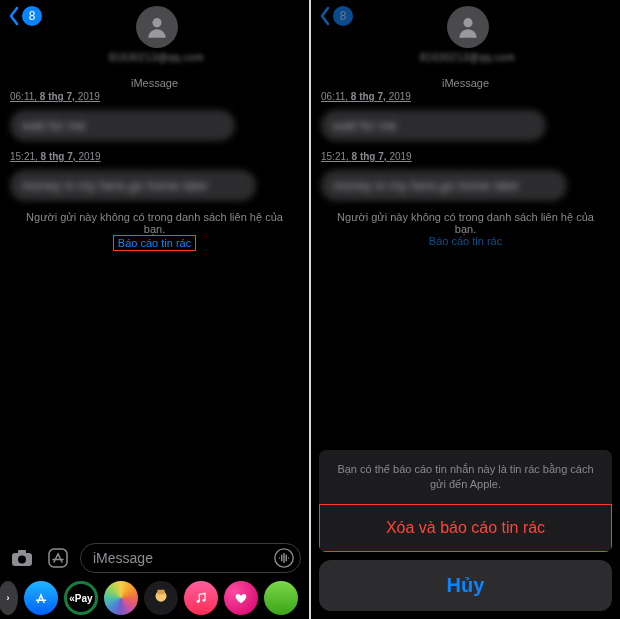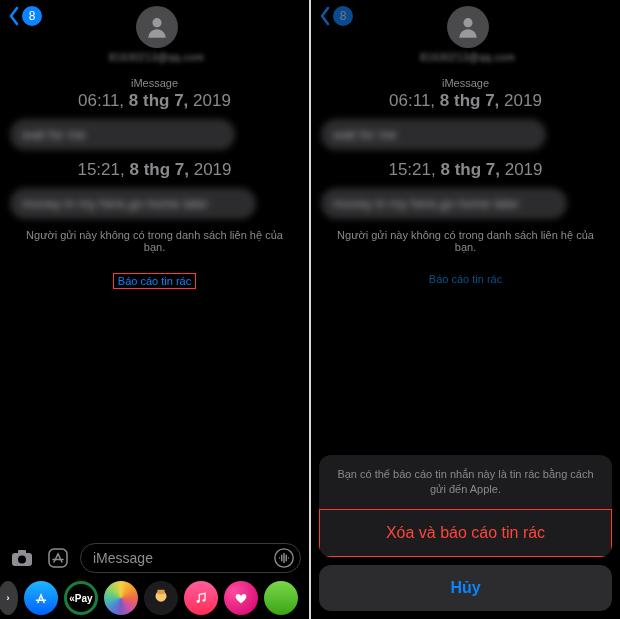--- a/index.html
+++ b/index.html
@@ -69,24 +69,24 @@
   }
   .header-right { width: 30px; }
   
   .thread { flex: 1; padding: 6px 10px 0; overflow: hidden; }
   .svc-label {
     text-align: center;
     color: #8a8a8e;
     font-size: 11px;
   }
   .ts-line {
-    text-align: center;
     color: #8a8a8e;
-    font-size: 17px;
+    font-size: 10px;
     margin: 2px 0 8px;
+    text-decoration: underline;
   }
   .ts-line .bold2 { font-weight: 600; }
   .bubble {
     background: #2c2c2e;
     color: #9d9d9f;
     border-radius: 16px;
     padding: 8px 12px;
     max-width: 78%;
     font-size: 13px;
     margin-bottom: 10px;
@@ -97,21 +97,21 @@
     color: #8a8a8e;
     font-size: 11px;
     padding: 0 8px;
   }
   .report-link {
     display: block;
     text-align: center;
     color: #0a84ff;
     font-size: 11px;
     font-weight: 500;
-    margin-top: 20px;
+    margin-top: 0;
   }
   .red-box { border: 1px solid #ff3b30; padding: 1px 4px; display: inline-block; }
   
   .input-bar {
     display: flex;
     align-items: center;
     gap: 8px;
     padding: 6px 8px;
   }
   .ib-icon {
@@ -168,21 +168,21 @@
   }
   .app-dot.scroll { width: 20px; margin-left: -6px; }
   
   .sheet {
     position: absolute;
     left: 0; right: 0; bottom: 0;
     padding: 8px;
   }
   .sheet-group {
     background: #1c1c1e;
-    border-radius: 12px;
+    border-radius: 7px;
     overflow: hidden;
     margin-bottom: 8px;
   }
   .sheet-msg {
     color: #8a8a8e;
     font-size: 11px;
     text-align: center;
     padding: 12px 18px;
     line-height: 1.35;
   }
@@ -192,21 +192,21 @@
     font-size: 16px;
     border-top: 0.5px solid #3c3c3e;
   }
   .sheet-btn.destructive { color: #ff453a; border: 1px solid #ff3b30; }
   .sheet-cancel {
     background: #2c2c2e;
     border-radius: 12px;
     text-align: center;
     padding: 14px;
     color: #0a84ff;
-    font-size: 16px;
+    font-size: 20px;
     font-weight: 600;
   }
   .dimmed .back-chev { stroke: #24486d; }
   .dimmed .unread-badge { background: #0a4a8f; color: #777; }
   .dimmed .report-link { color: #08528f; }
 </style>
 </head>
 <body>
 
 <div class="phone">

